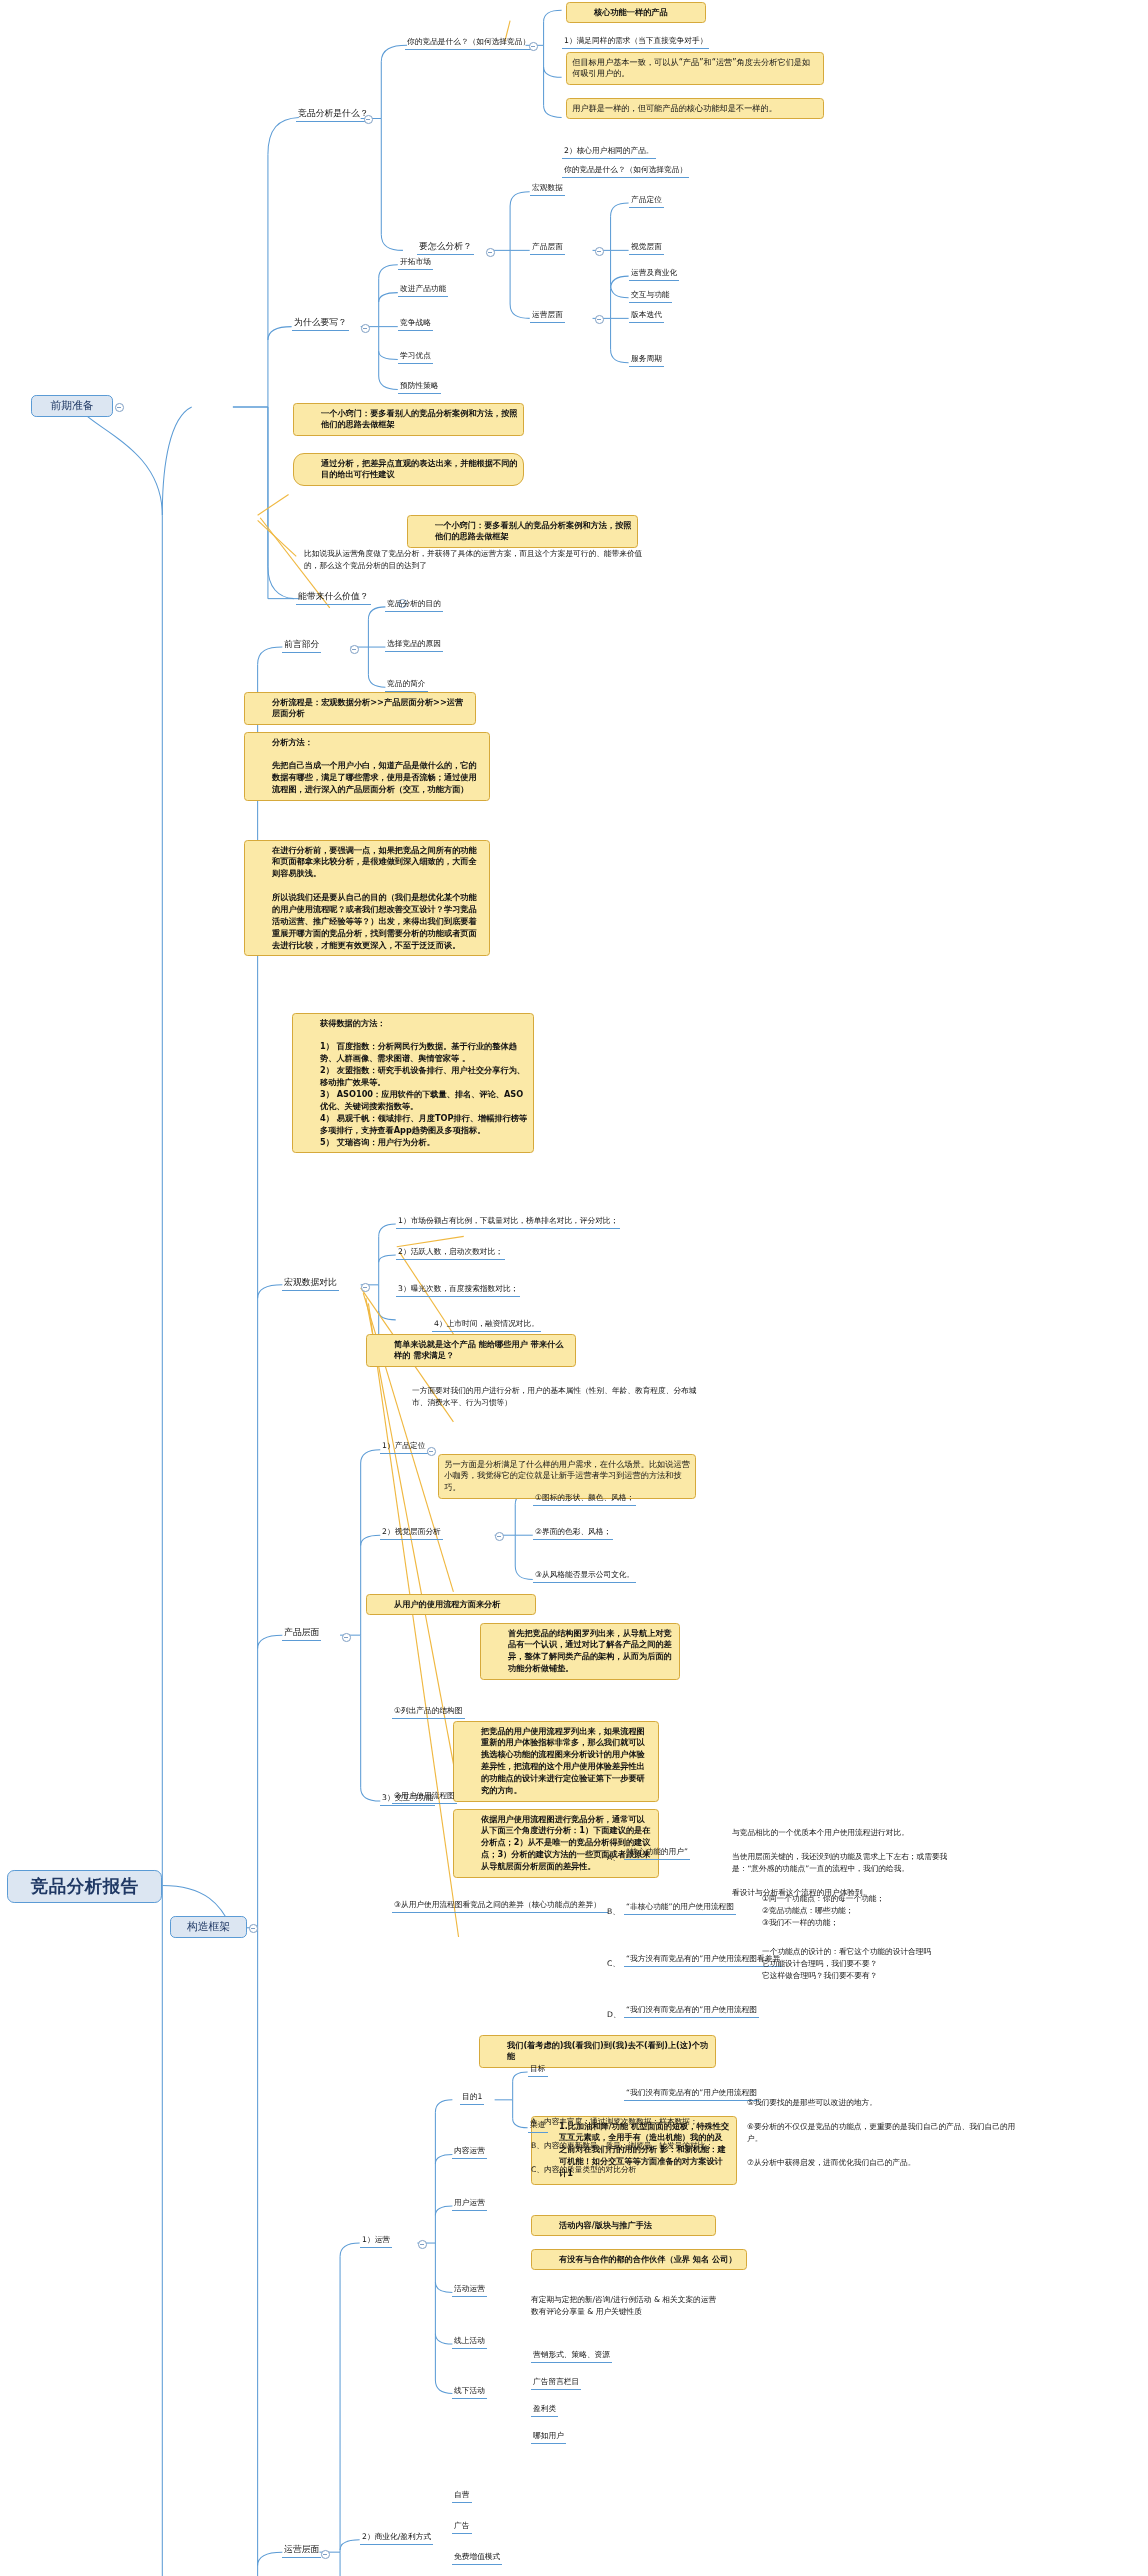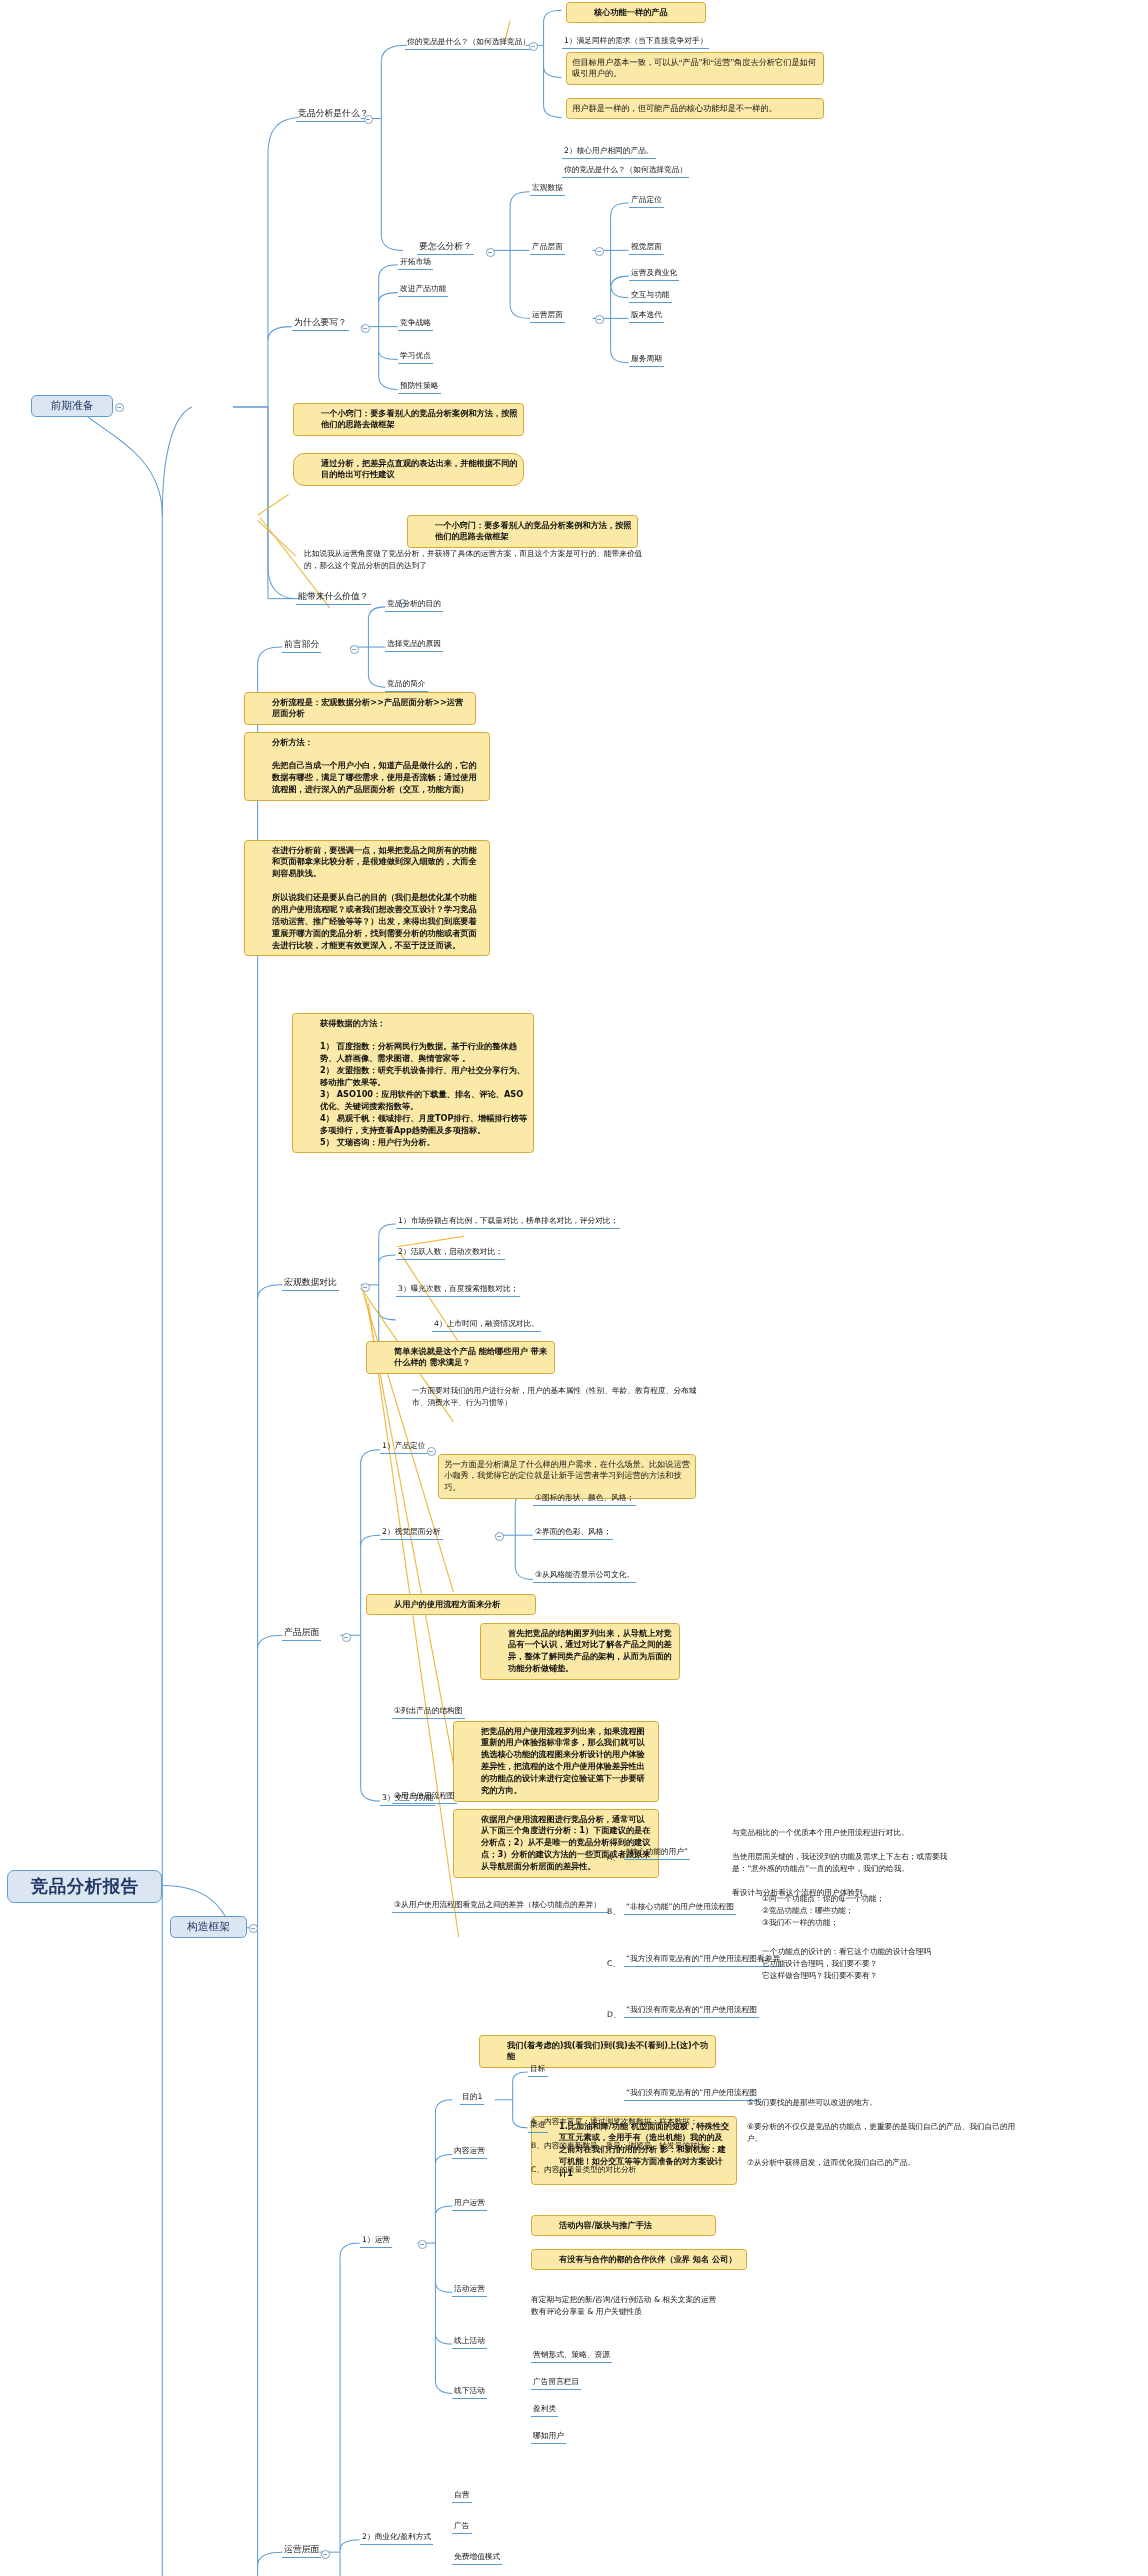--- a/index.html
+++ b/index.html
@@ -249,21 +249,21 @@
   <span class="collapse" style="left:249px;top:1924px;"></span>
 
   <div class="node tnode" style="left:296px;top:107px;">竞品分析是什么？</div>
   <span class="collapse" style="left:364px;top:115px;"></span>
 
   <div class="node tnode small" style="left:405px;top:36px;">你的竞品是什么？（如何选择竞品）</div>
   <span class="collapse" style="left:529px;top:42px;"></span>
 
   <div class="node note bold" style="left:566px;top:2.1px;width:140px;">核心功能一样的产品</div>
   <div class="node tnode small" style="left:562px;top:35px;">1）满足同样的需求（当下直接竞争对手）</div>
-  <div class="node note" style="left:566px;top:52px;width:258px;font-family:Liberation Serif, serif;">但目标用户基本一致，可以从“产品”和“运营”角度去分析它们是如何吸引用户的。</div>
+  <div class="node note" style="left:566px;top:52px;width:258px;">但目标用户基本一致，可以从“产品”和“运营”角度去分析它们是如何吸引用户的。</div>
   <div class="node note" style="left:566px;top:98px;width:258px;">用户群是一样的，但可能产品的核心功能却是不一样的。</div>
   <div class="node tnode small" style="left:562px;top:145px;">2）核心用户相同的产品。</div>
   <div class="node tnode small" style="left:562px;top:164px;">你的竞品是什么？（如何选择竞品）</div>
 
   <div class="node tnode" style="left:417px;top:240px;">要怎么分析？</div>
   <span class="collapse" style="left:486px;top:248px;"></span>
 
   <div class="node tnode small" style="left:530px;top:182px;">宏观数据</div>
   <div class="node tnode small" style="left:530px;top:241px;">产品层面</div>
   <span class="collapse" style="left:595px;top:247px;"></span>
@@ -317,21 +317,21 @@
 4） 易观千帆：领域排行、月度TOP排行、增幅排行榜等多项排行，支持查看App趋势图及多项指标。
 5） 艾瑞咨询：用户行为分析。</div>
 
   <div class="node tnode" style="left:282px;top:1276px;">宏观数据对比</div>
   <span class="collapse" style="left:361px;top:1283px;"></span>
   <div class="node tnode small" style="left:396px;top:1215px;">1）市场份额占有比例，下载量对比，榜单排名对比，评分对比；</div>
   <div class="node tnode small" style="left:396px;top:1246px;">2）活跃人数，启动次数对比；</div>
   <div class="node tnode small" style="left:396px;top:1283px;">3）曝光次数，百度搜索指数对比；</div>
   <div class="node tnode small" style="left:396px;top:1318px;margin-left:36px;">4）上市时间，融资情况对比。</div>
 
-  <div class="node note bold" style="left:366px;top:1334px;width:189px;margin-top:7px;">简单来说就是这个产品 能给哪些用户 带来什么样的 需求满足？</div>
+  <div class="node note bold" style="left:366px;top:1334px;width:210px;">简单来说就是这个产品 能给哪些用户 带来什么样的 需求满足？</div>
   <div class="node para" style="left:412px;top:1385px;width:289px;">一方面要对我们的用户进行分析，用户的基本属性（性别、年龄、教育程度、分布城市、消费水平、行为习惯等）</div>
 
   <div class="node tnode" style="left:282px;top:1626px;">产品层面</div>
   <span class="collapse" style="left:342px;top:1633px;"></span>
 
   <div class="node tnode small" style="left:380px;top:1440px;">1）产品定位</div>
   <span class="collapse" style="left:427px;top:1447px;"></span>
   <div class="node note" style="left:438px;top:1454px;width:258px;">另一方面是分析满足了什么样的用户需求，在什么场景。比如说运营小咖秀，我觉得它的定位就是让新手运营者学习到运营的方法和技巧。</div>
 
   <div class="node tnode small" style="left:380px;top:1526px;">2）视觉层面分析</div>

